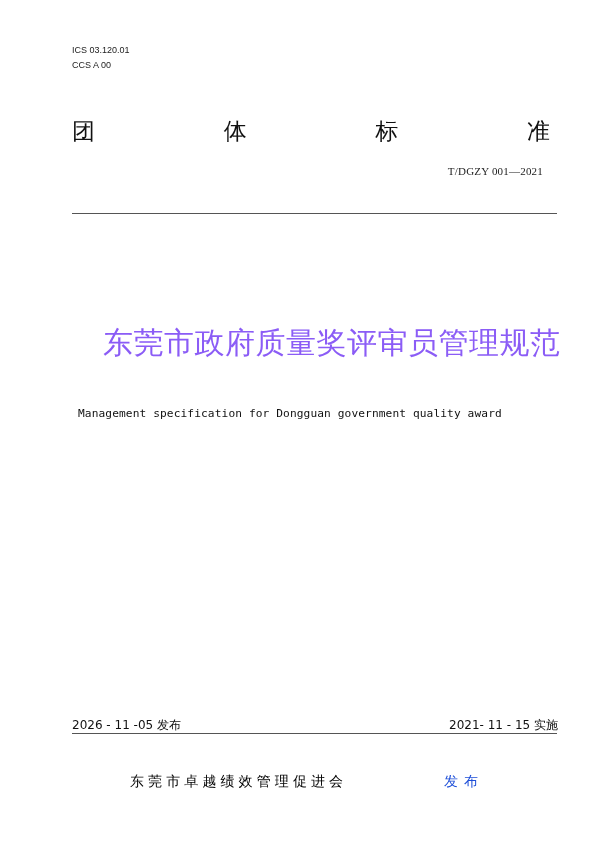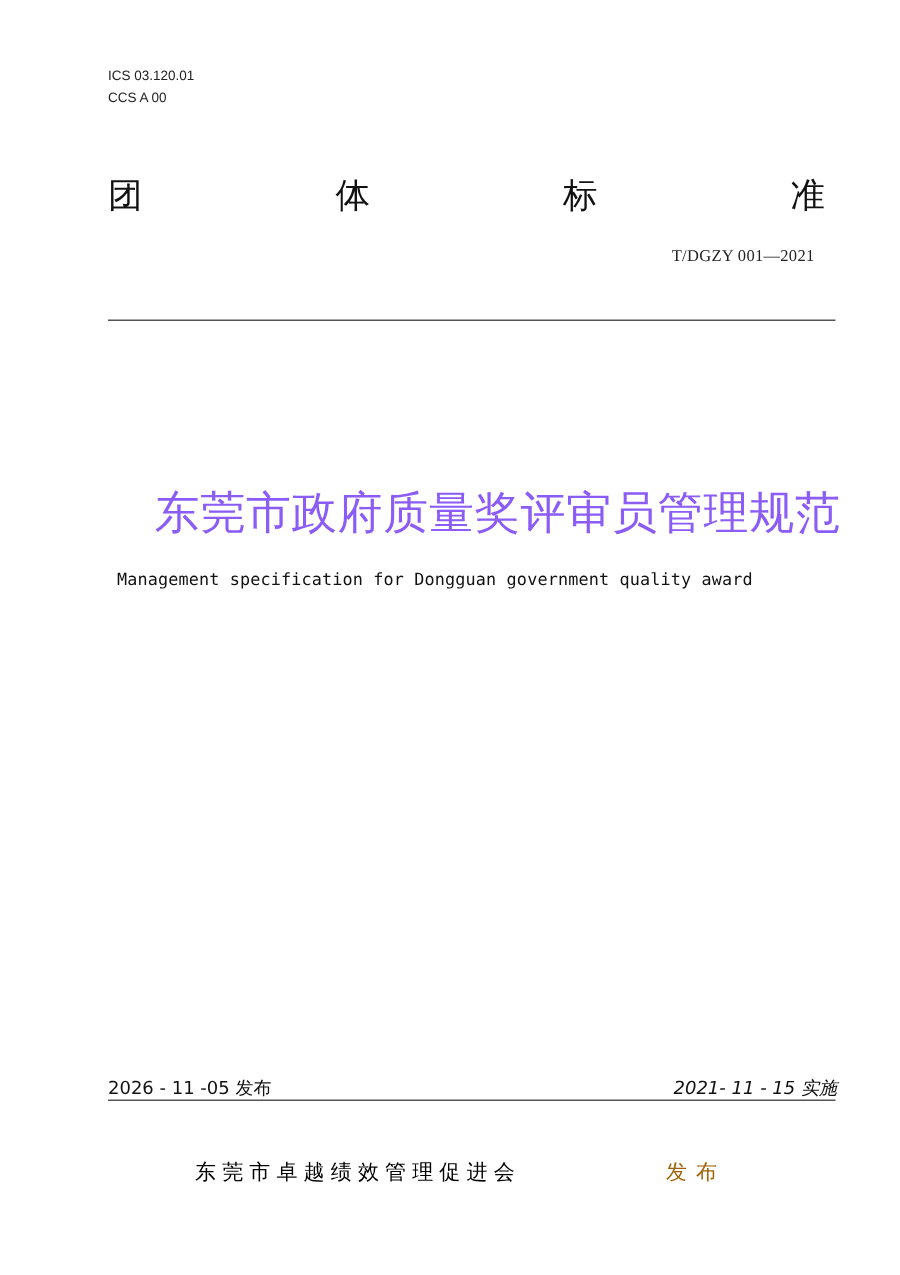--- a/index.html
+++ b/index.html
@@ -53,52 +53,51 @@
     .main-title {
       left: 103px;
       top: 327px;
       font-size: 30px;
       line-height: 32px;
       color: #8b5cf6;
       letter-spacing: 0.5px;
     }
     .en-title {
       left: 78px;
-      top: 380px;
+      top: 407px;
       font-family: "DejaVu Sans Mono", monospace;
       font-size: 11.2px;
       color: #111;
       letter-spacing: 0.1px;
       text-align: center;
     }
     .issue-date {
       left: 72px;
       top: 717px;
       font-size: 12px;
       color: #111;
     }
     .impl-date {
       right: 42px;
       top: 717px;
       font-size: 12px;
       color: #111;
-      font-style: italic;
     }
     .issuer {
       left: 130px;
       top: 773px;
       font-size: 14px;
       color: #000000;
       letter-spacing: 4.1px;
     }
     .issue-word {
       left: 444px;
       top: 773px;
       font-size: 14px;
-      color: #a16207;
+      color: #1d4ed8;
       letter-spacing: 6px;
     }
   </style>
 </head>
 <body>
 
 <div class="abs codes">
   <div>ICS 03.120.01</div>
   <div>CCS A 00</div>
 </div>

